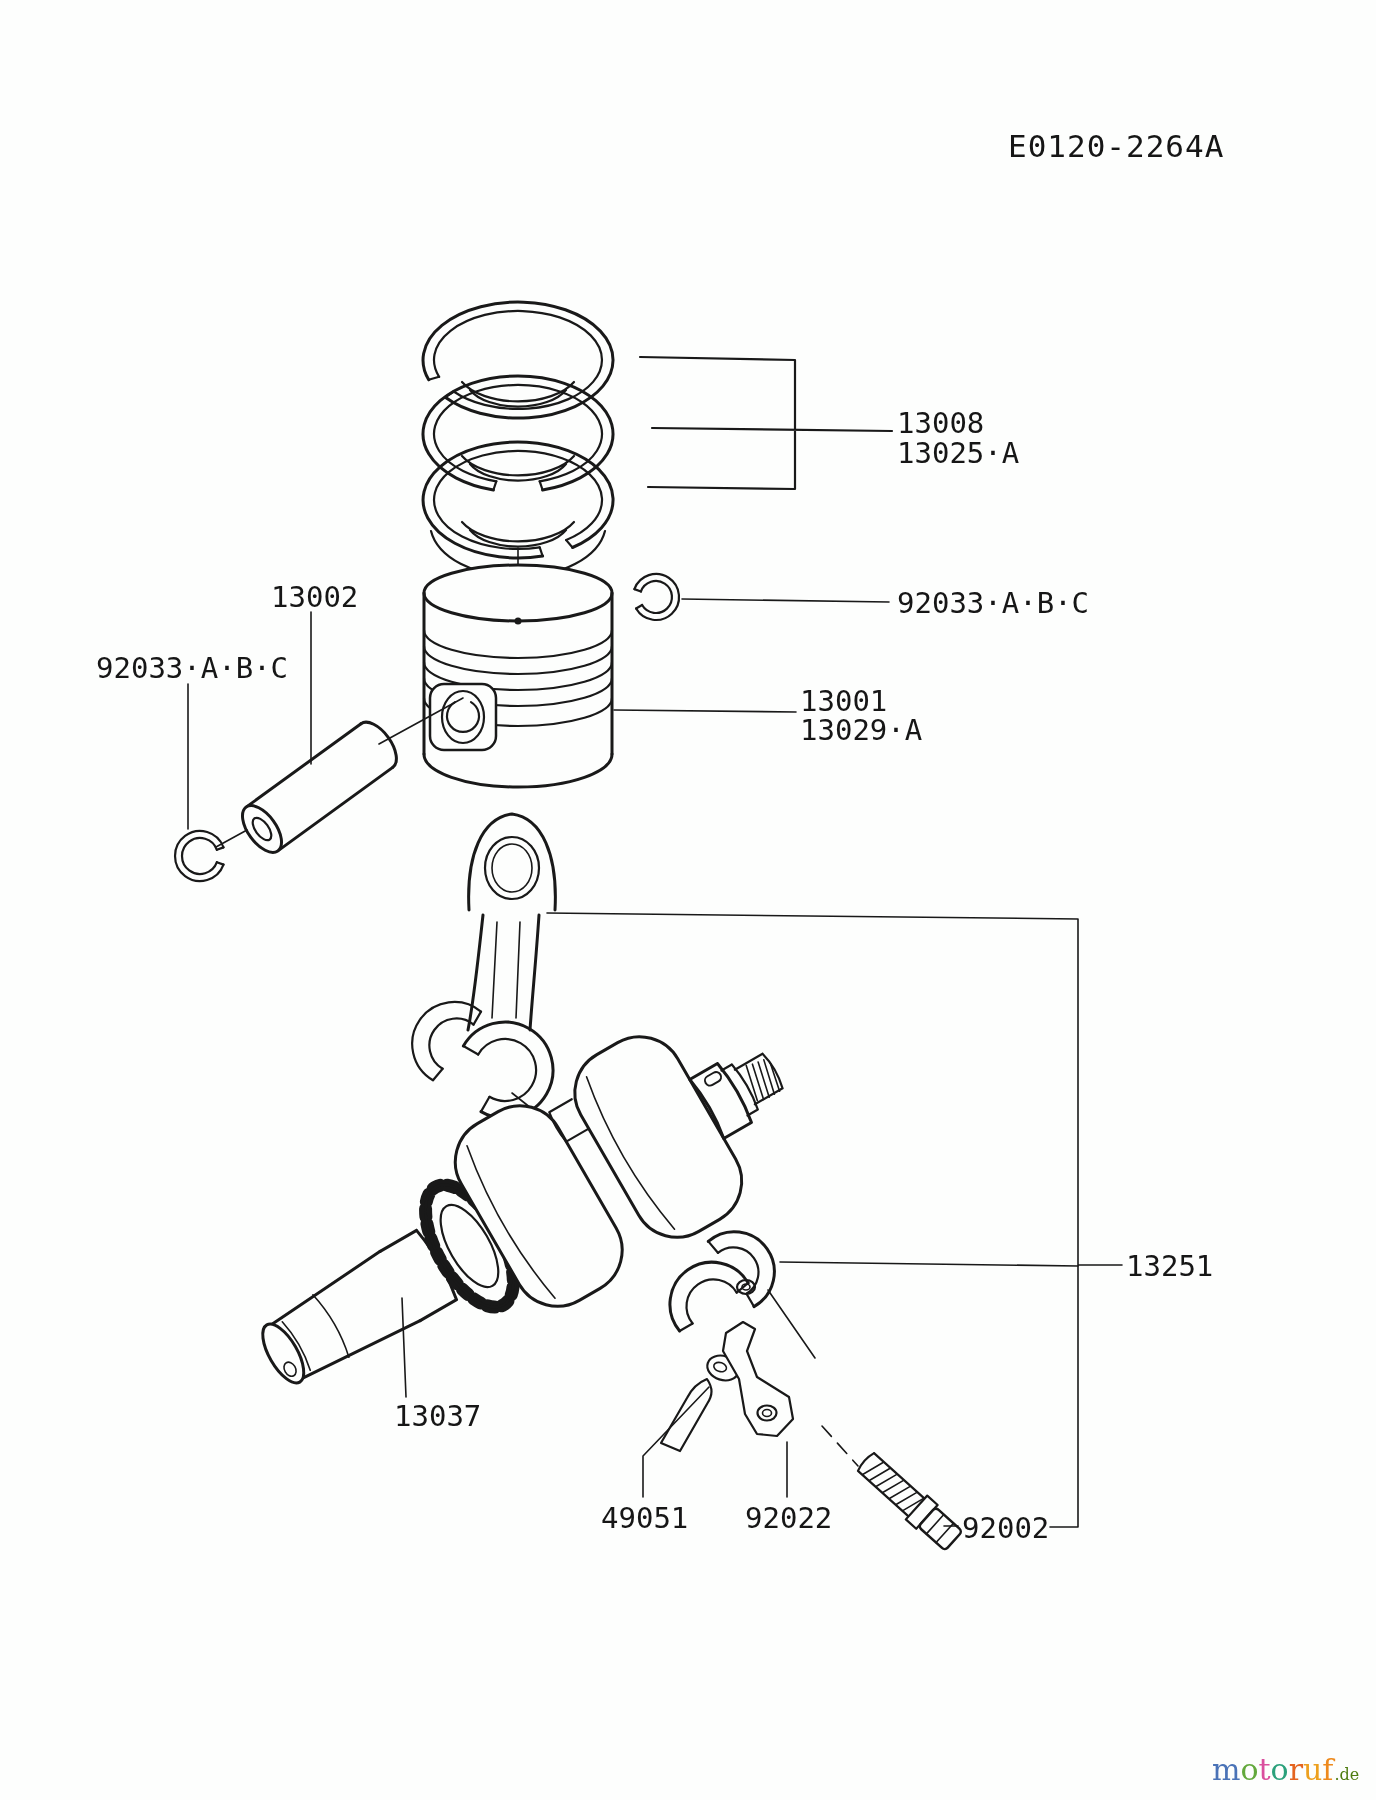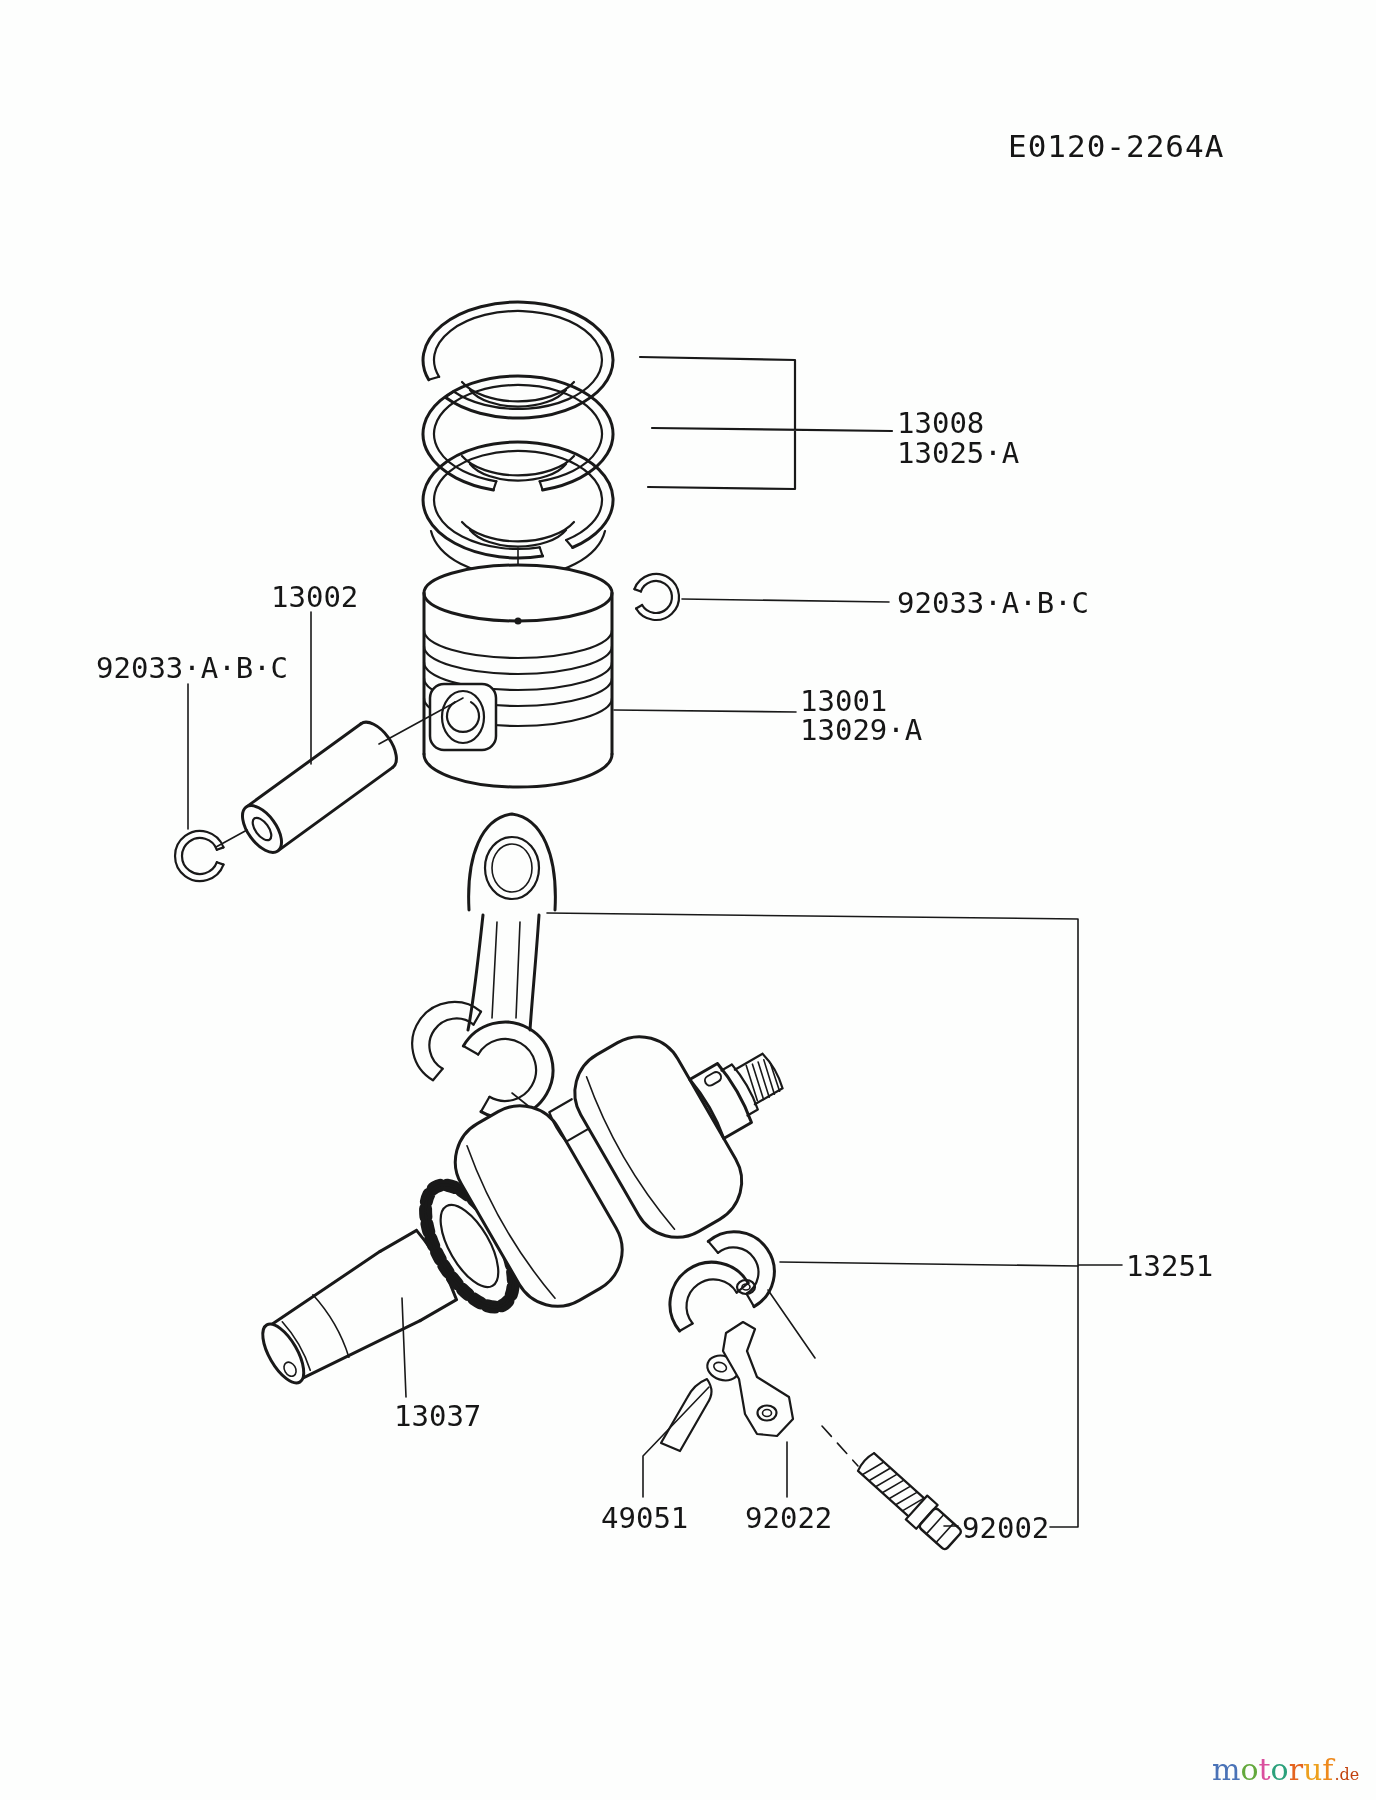--- a/index.html
+++ b/index.html
@@ -168,16 +168,16 @@
   <text class="lbl" x="800" y="740">13029·A</text>
   <text class="lbl" x="1126" y="1276">13251</text>
   <text class="lbl" x="394" y="1426">13037</text>
   <text class="lbl" x="601" y="1528">49051</text>
   <text class="lbl" x="745" y="1528">92022</text>
   <text class="lbl" x="962" y="1538">92002</text>
 </svg>
 
   <div class="brand">
     <span class="brand-word"><span style="color: rgb(74, 115, 183);">m</span><span style="color: rgb(99, 169, 60);">o</span><span style="color: rgb(218, 79, 158);">t</span><span style="color: rgb(42, 161, 123);">o</span><span style="color: rgb(228, 100, 31);">r</span><span style="color: rgb(237, 160, 30);">u</span><span style="color: rgb(238, 138, 29);">f</span></span>
-      <span class="brand-suffix" style="color: #c2410c;">.de</span>
+      <span class="brand-suffix" style="color: #4d7c0f;">.de</span>
   </div>
 
 </div>
 
 </body></html>

